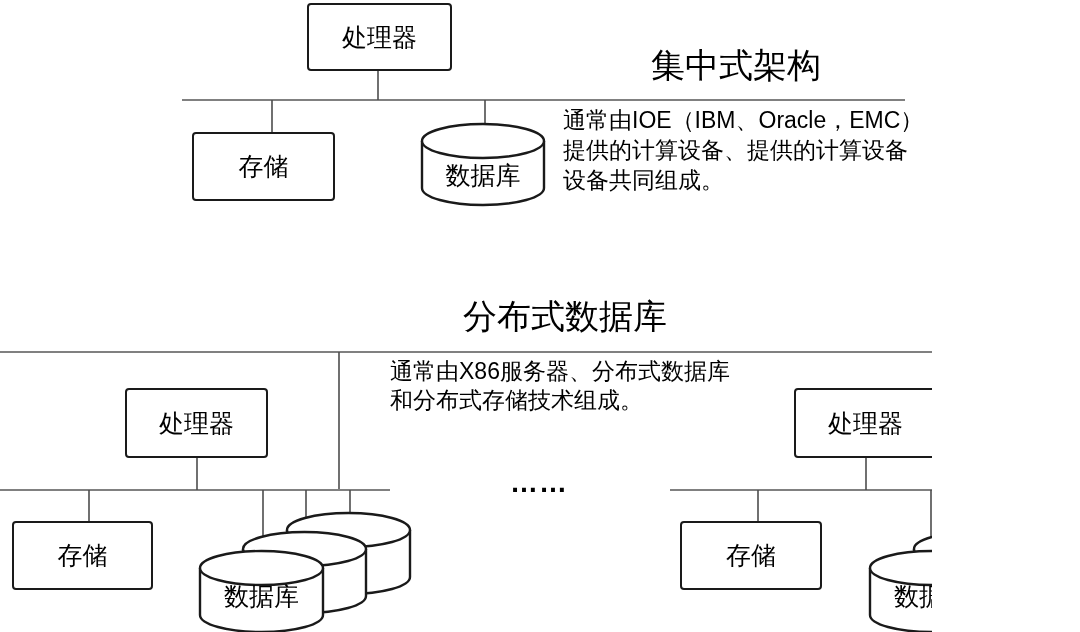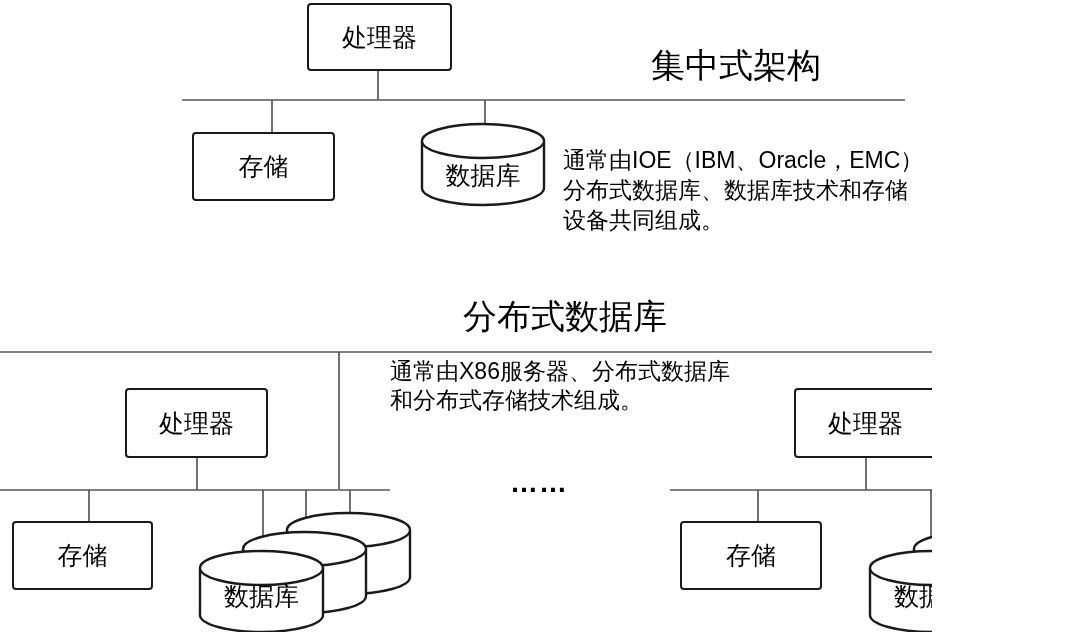--- a/index.html
+++ b/index.html
@@ -21,21 +21,21 @@
   .cyl-label{
     position:absolute;display:flex;align-items:center;justify-content:center;
     font-size:25px;white-space:nowrap;
   }
   .sec-title{
     position:absolute;font-size:34px;line-height:40px;text-align:center;
     white-space:nowrap;
   }
   .para{position:absolute;font-size:23px;}
   .para .pline{display:block;white-space:nowrap;}
-  .para-top{line-height:30px;margin-top:40px;}
+  .para-top{line-height:30px;}
   .para-bottom{line-height:29px;}
   .dots{
     position:absolute;font-size:28px;font-weight:bold;line-height:42px;
     text-align:center;letter-spacing:1px;
   }
 </style>
 </head>
 <body>
 
 <div id="canvas">
@@ -93,21 +93,21 @@
   </div>
 
   <div class="node-box" style="left:192px;top:132px;width:143px;height:69px;">
     <span>存储</span>
   </div>
 
   <div class="cyl-label" style="left:422px;top:161px;width:122px;height:28px;">数据库</div>
 
   <div class="para para-top" style="left:563px;top:105px;">
     <span class="pline">通常由IOE（IBM、Oracle，EMC）</span>
-    <span class="pline">分布式数据库、数据库技术和存储</span>
+    <span class="pline">提供的计算设备、提供的计算设备</span>
     <span class="pline">设备共同组成。</span>
   </div>
 
   <div class="sec-title" style="left:435px;top:296px;width:260px;">分布式数据库</div>
 
   <div class="para para-bottom" style="left:390px;top:357px;">
     <span class="pline">通常由X86服务器、分布式数据库</span>
     <span class="pline">和分布式存储技术组成。</span>
   </div>
 

